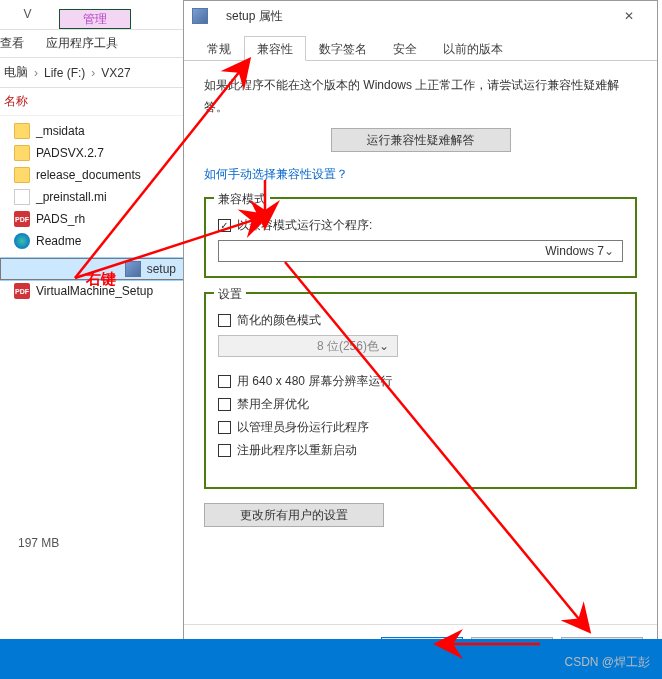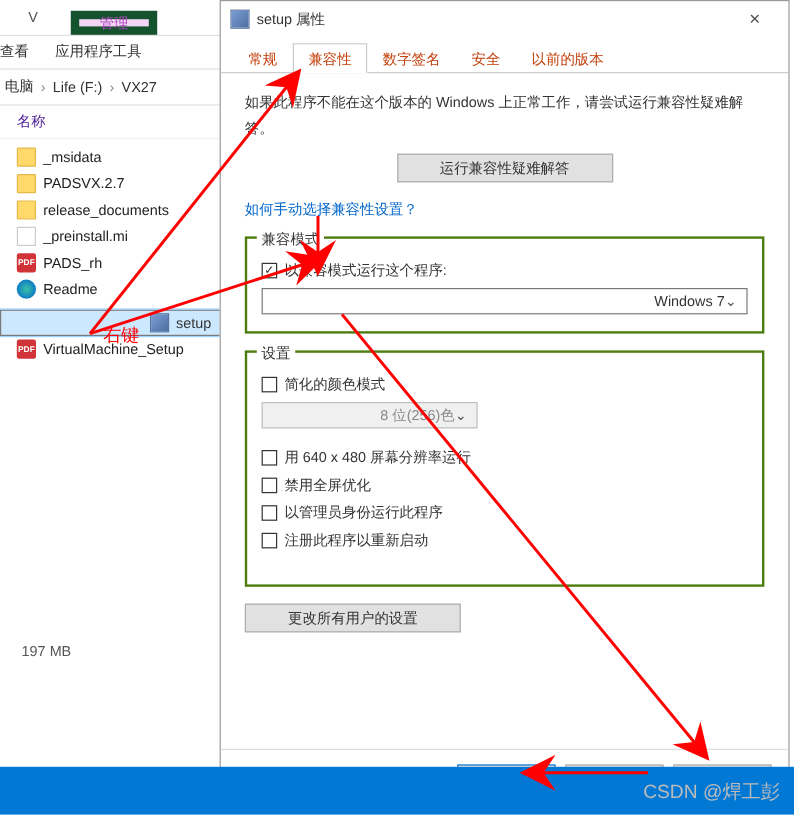--- a/index.html
+++ b/index.html
@@ -1,58 +1,58 @@
 <!DOCTYPE html>
 <html><head>
 <meta charset="utf-8">
 <style>
 *{box-sizing:border-box;margin:0;padding:0;font-family:"Microsoft YaHei","Segoe UI",sans-serif;font-size:12px}
 body{background:#fff;width:662px;height:679px;overflow:hidden;position:relative}
 .taskbar{position:absolute;left:0;bottom:0;width:662px;height:40px;background:#0078d4}
 .explorer{position:absolute;left:0;top:0;width:185px;height:600px;background:#fff}
 .ribbon{height:30px;background:#fff;border-bottom:1px solid #e0e0e0;display:flex;align-items:flex-end}
 .rib-v{width:55px;height:30px;display:flex;align-items:center;justify-content:center;color:#555}
-.rib-manage{width:72px;height:20px;background:#f3d6f3;color:#b146c2;display:flex;align-items:center;justify-content:center;border:7px solid #14532d;margin-left:4px}
+.rib-manage{width:72px;height:20px;background:#f3d6f3;color:#b146c2;display:flex;align-items:center;justify-content:center;border:1px solid #14532d;margin-left:4px}
 .menubar{height:28px;display:flex;align-items:center;gap:22px;color:#333;border-bottom:1px solid #e0e0e0}
 .breadcrumb{height:30px;display:flex;align-items:center;padding-left:4px;color:#333;border-bottom:1px solid #e0e0e0}
 .bc-sep{color:#888;padding:0 6px}
-.col-header{height:28px;display:flex;align-items:center;padding-left:14px;color:#4c1d95;border-bottom:1px solid #f0f0f0}
+.col-header{height:28px;display:flex;align-items:center;padding-left:4px;color:#b91c1c;border-bottom:1px solid #f0f0f0}
 .file-list{padding:4px 0}
 .file-row{height:22px;display:flex;align-items:center;padding-left:14px;gap:6px;color:#222}
 .file-row.sel{background:#cce8ff;outline:1px solid #99d1ff}
 .ico{width:16px;height:16px;display:inline-block;flex-shrink:0}
 .ico-folder{background:#ffd96a;border:1px solid #e6b84a;border-radius:1px}
 .ico-pdf{background:#d13438;color:#fff;font-size:7px;font-weight:bold;display:flex;align-items:center;justify-content:center;border-radius:2px}
 .ico-edge{background:radial-gradient(circle,#38c1a8 0%,#0f7cc4 70%);border-radius:50%}
 .ico-setup{background:linear-gradient(135deg,#7a9dd6,#4d6fa0);border:1px solid #5977a3}
 .status{position:absolute;left:18px;bottom:50px;color:#555}
-.annot{position:absolute;color:#ff0000;font-size:15px;font-weight:normal}
+.annot{position:absolute;color:#ff0000;font-size:15px;font-weight:bold}
 .dialog{position:absolute;left:183px;top:0;width:475px;height:673px;background:#fff;border:1px solid #999}
-.dlg-title{height:30px;display:flex;align-items:center;padding:0 8px;gap:6px;color:#333}
+.dlg-title{height:30px;display:flex;align-items:center;padding:0 8px;gap:18px;color:#333}
 .dlg-close{margin-left:auto;width:40px;height:28px;display:flex;align-items:center;justify-content:center;color:#555}
 .tabs{height:26px;display:flex;padding-left:10px;border-bottom:1px solid #ccc;margin-top:4px}
-.tab{padding:4px 12px;color:#c2410c;border:1px solid transparent;position:relative;top:1px;cursor:default}
+.tab{padding:4px 12px;color:#404040;border:1px solid transparent;position:relative;top:1px;cursor:default}
 .tab.active{border:1px solid #ccc;border-bottom:1px solid #fff;background:#fff}
 .dlg-body{padding:14px 20px}
 .desc{color:#333;line-height:1.8;margin-bottom:10px}
 .btn-wide{width:180px;height:24px;background:#e1e1e1;border:1px solid #adadad;display:flex;align-items:center;justify-content:center;margin:4px auto;color:#333}
 .link{color:#0066cc;margin-top:14px;display:block}
 .group{border:2px solid #4d7c0f;margin-top:14px;padding:12px 12px 14px 12px;position:relative}
 .group-label{position:absolute;top:-8px;left:8px;background:#fff;padding:0 4px;color:#333}
 .chk-row{display:flex;align-items:center;gap:6px;color:#333;margin:6px 0}
 .chk{width:13px;height:13px;border:1px solid #333;display:inline-flex;align-items:center;justify-content:center;font-size:10px;line-height:1}
 .chk.on::after{content:"✓";color:#333}
 .sel{height:22px;border:1px solid #7a7a7a;display:flex;align-items:center;padding:0 8px;color:#333;justify-content:flex-end;margin-top:6px}
 .sel.dis{background:#f0f0f0;color:#888;border-color:#bfbfbf}
 .chev{color:#555}
 .btns{position:absolute;left:0;bottom:0;width:100%;height:48px;border-top:1px solid #ddd;display:flex;justify-content:flex-end;align-items:center;gap:8px;padding-right:14px}
 .btn{width:82px;height:24px;background:#e1e1e1;border:1px solid #adadad;display:flex;align-items:center;justify-content:center;color:#333}
 .btn.def{border:1px solid #0078d4}
 svg.arrows{position:absolute;left:0;top:0;pointer-events:none}
-.watermark{position:absolute;right:12px;bottom:8px;color:#bbb;font-size:16px}
+.watermark{position:absolute;right:12px;bottom:8px;color:#bbb;font-size:12px}
 </style>
 </head>
 <body>
 
 <div class="explorer">
   <div class="ribbon">
     <div class="rib-v">V</div>
     <div class="rib-manage">管理</div>
   </div>
   <div class="menubar">

